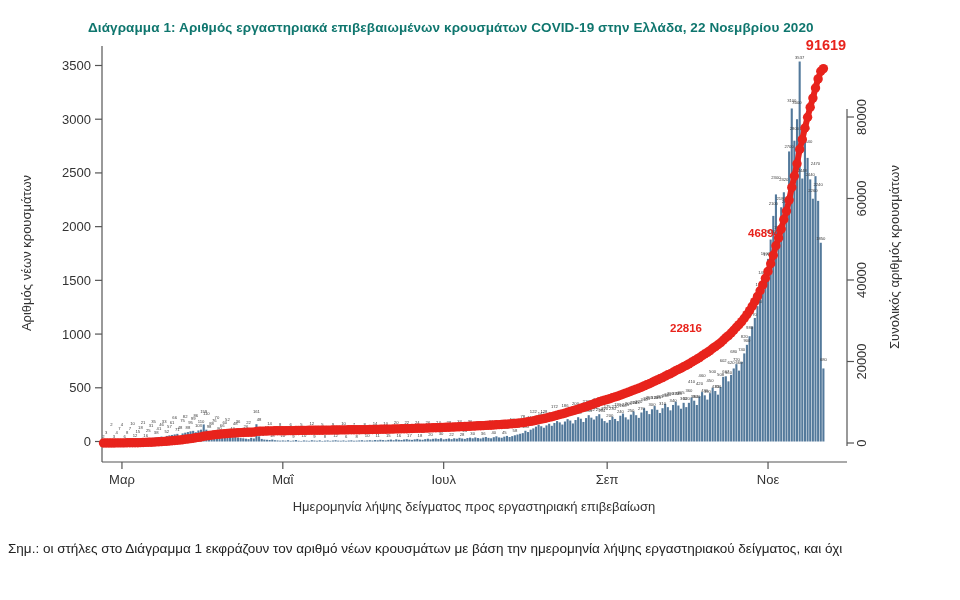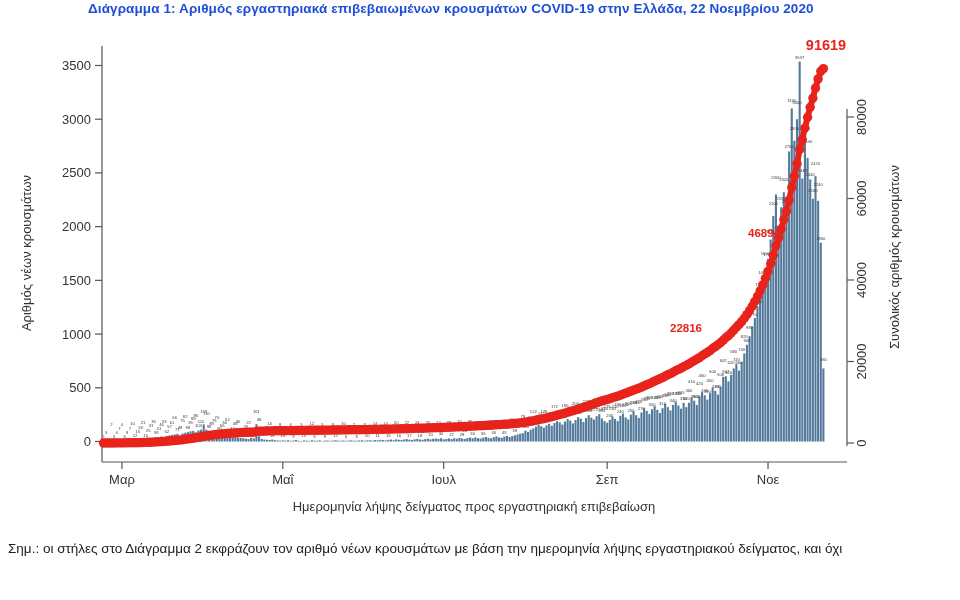--- a/index.html
+++ b/index.html
@@ -1,19 +1,19 @@
 <!DOCTYPE html>
 <html><head>
 <meta charset="utf-8">
 <style>
   html,body{margin:0;padding:0;background:#ffffff;}
   body{width:960px;height:600px;overflow:hidden;position:relative;
        font-family:"Liberation Sans",sans-serif;}
-  .chart-title{position:absolute;left:88px;top:1px;width:860px;
-       font-size:13.5px;font-weight:bold;color:#1d4ed8;letter-spacing:0.1px;}
+  .chart-title{position:absolute;left:88px;top:20px;width:860px;
+       font-size:13.5px;font-weight:bold;color:#0f766e;letter-spacing:0.1px;}
   #plot{position:absolute;left:0;top:0;}
   .note{position:absolute;left:8px;top:537px;width:948px;
        font-size:13.5px;color:#222222;line-height:1.72;}
 </style>
 </head>
 <body>
 
 <div class="chart-title">Διάγραμμα 1: Αριθμός εργαστηριακά επιβεβαιωμένων κρουσμάτων COVID-19 στην Ελλάδα, 22 Νοεμβρίου 2020</div>
 
 <svg id="plot" width="960" height="535">
@@ -892,14 +892,14 @@
       <circle cx="810.2" cy="107.3" r="4.7" fill="#e8231c"></circle>
       <circle cx="812.9" cy="98.1" r="4.7" fill="#e8231c"></circle>
       <circle cx="815.5" cy="88.0" r="4.7" fill="#e8231c"></circle>
       <circle cx="818.1" cy="78.9" r="4.7" fill="#e8231c"></circle>
       <circle cx="820.8" cy="71.3" r="4.7" fill="#e8231c"></circle>
       <circle cx="823.4" cy="68.6" r="4.7" fill="#e8231c"></circle>
     </g>
   </svg>
 
 <div class="note">
-  <div>Σημ.:  οι στήλες στο Διάγραμμα 2 εκφράζουν τον αριθμό νέων κρουσμάτων με βάση την ημερομηνία λήψης εργαστηριακού δείγματος, και όχι</div>
+  <div>Σημ.:  οι στήλες στο Διάγραμμα 1 εκφράζουν τον αριθμό νέων κρουσμάτων με βάση την ημερομηνία λήψης εργαστηριακού δείγματος, και όχι</div>
 </div>
 
 </body></html>

